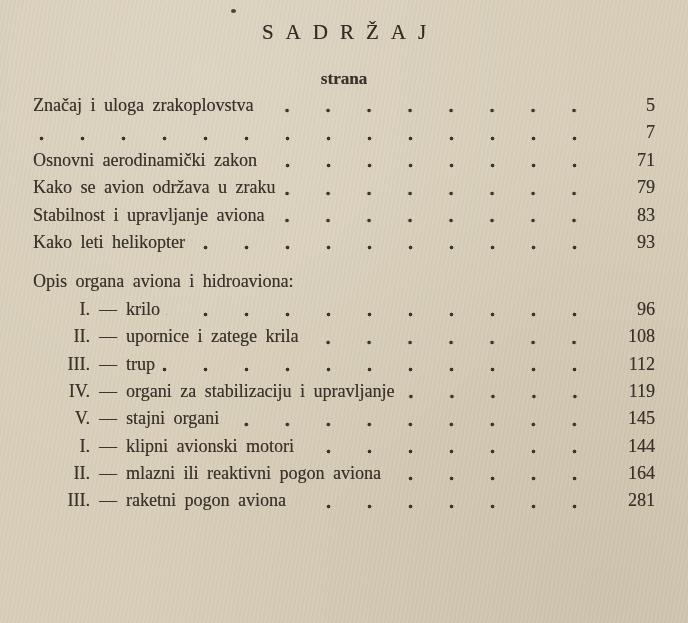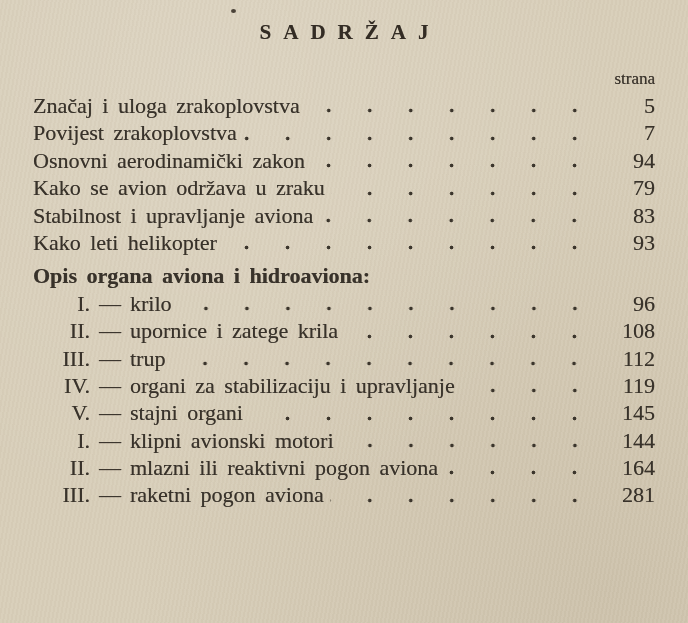--- a/index.html
+++ b/index.html
@@ -22,35 +22,35 @@
     text-shadow: 0.2px 0.2px 0.35px rgba(56,50,42,0.55);
   }
   .speck {
     position: absolute; left: 231px; top: 9px;
     width: 5px; height: 4px; border-radius: 50%;
     background: #4a4238;
   }
   .title {
     margin: 0; height: 24px; line-height: 24px;
     text-align: center;
-    font-size: 21px; font-weight: bold;
+    font-size: 21px; font-weight: normal;
     letter-spacing: 12px; padding-left: 12px;
     color: #332c24;
   }
   .colhead {
     margin-top: 24px; height: 22px; line-height: 22px;
-    text-align: right; font-size: 17px;
+    text-align: center; font-size: 17px; font-weight: bold;
   }
   .rows { margin-top: 2px; }
   .row {
     display: flex; align-items: flex-start;
     height: 27.4px; line-height: 27.4px;
-    font-size: 22px; word-spacing: 4px; white-space: nowrap;
+    font-size: 18px; word-spacing: 4px; white-space: nowrap;
   }
-  .row.gap { margin-top: 6px; font-weight: bold; }
+  .row.gap { margin-top: 12px; }
   .row .label { flex: 0 0 auto; }
   .leader {
     flex: 1 1 auto; align-self: stretch; margin-left: 6px;
     background-image: radial-gradient(circle, #3b352c 1.55px, rgba(59,53,44,0) 2.2px);
     background-size: 41px 5px;
     background-repeat: repeat-x;
     background-position: right 14px bottom 6px;
   }
   .pagenum { flex: 0 0 46px; text-align: right; }
   .sub .numeral { flex: 0 0 57px; text-align: right; }
@@ -68,30 +68,29 @@
 
   <div class="rows">
 
     <div class="row entry">
       <span class="label">Značaj i uloga zrakoplovstva</span>
       <span class="leader"></span>
       <span class="pagenum">5</span>
     </div>
 
     <div class="row entry">
-      <span class="label">Povijest zrakoplovstva</span>
       <span class="leader"></span>
       <span class="pagenum">7</span>
     </div>
 
 
     <div class="row entry">
       <span class="label">Osnovni aerodinamički zakon</span>
       <span class="leader"></span>
-      <span class="pagenum">94</span>
+      <span class="pagenum">71</span>
     </div>
 
     <div class="row entry">
       <span class="label">Kako se avion održava u zraku</span>
       <span class="leader"></span>
       <span class="pagenum">79</span>
     </div>
 
     <div class="row entry">
       <span class="label">Stabilnost i upravljanje aviona</span>

